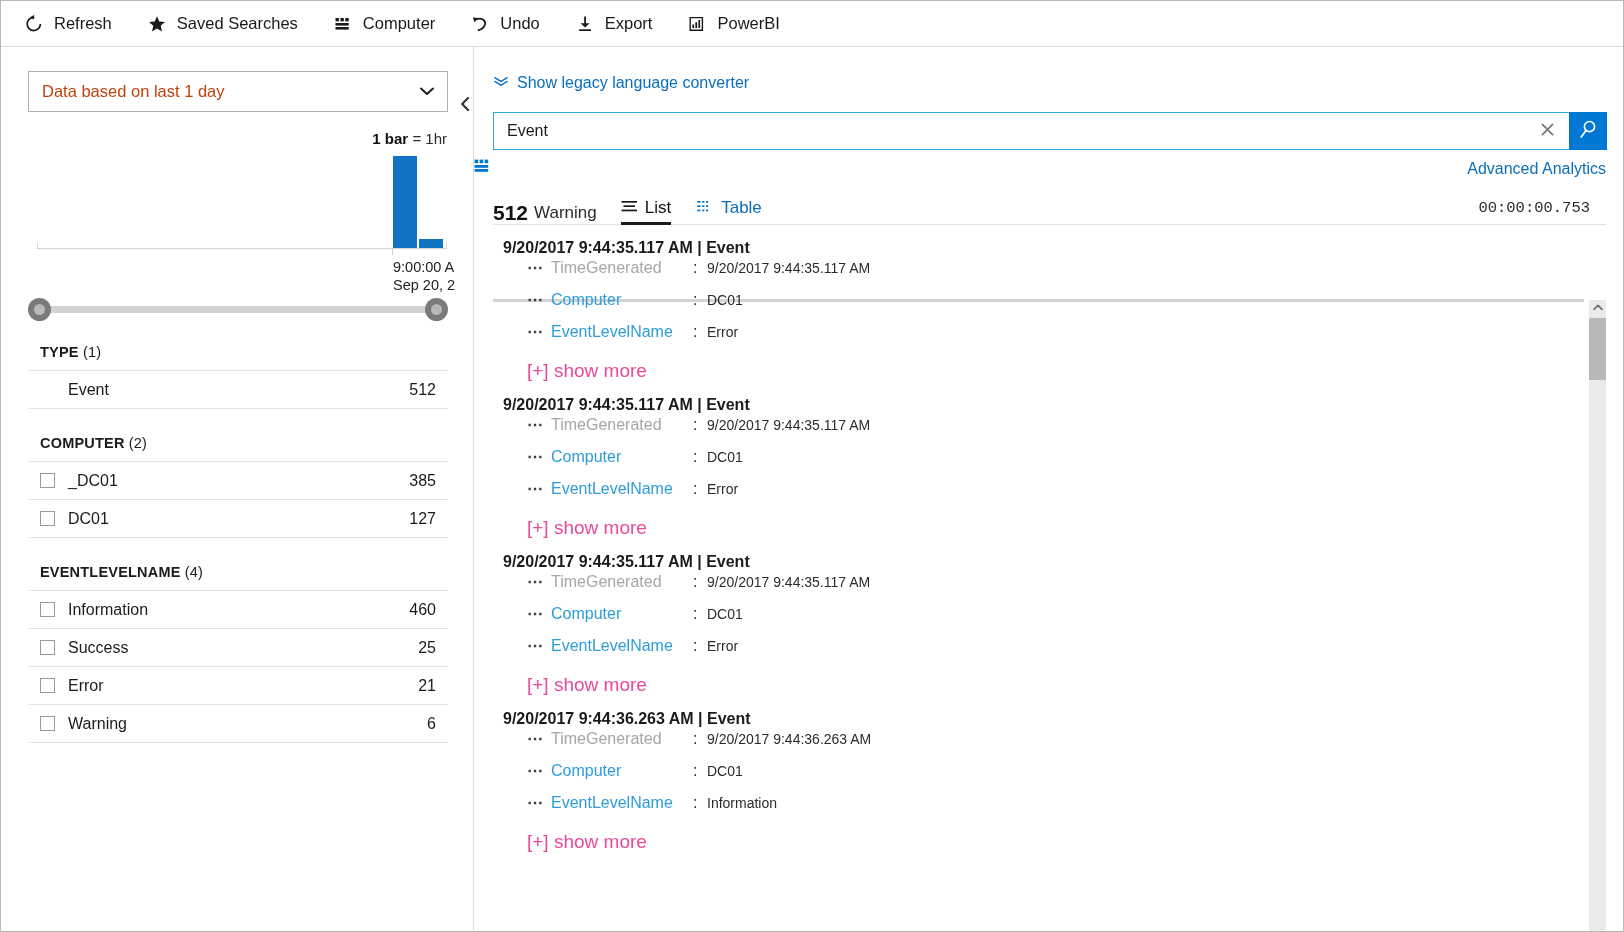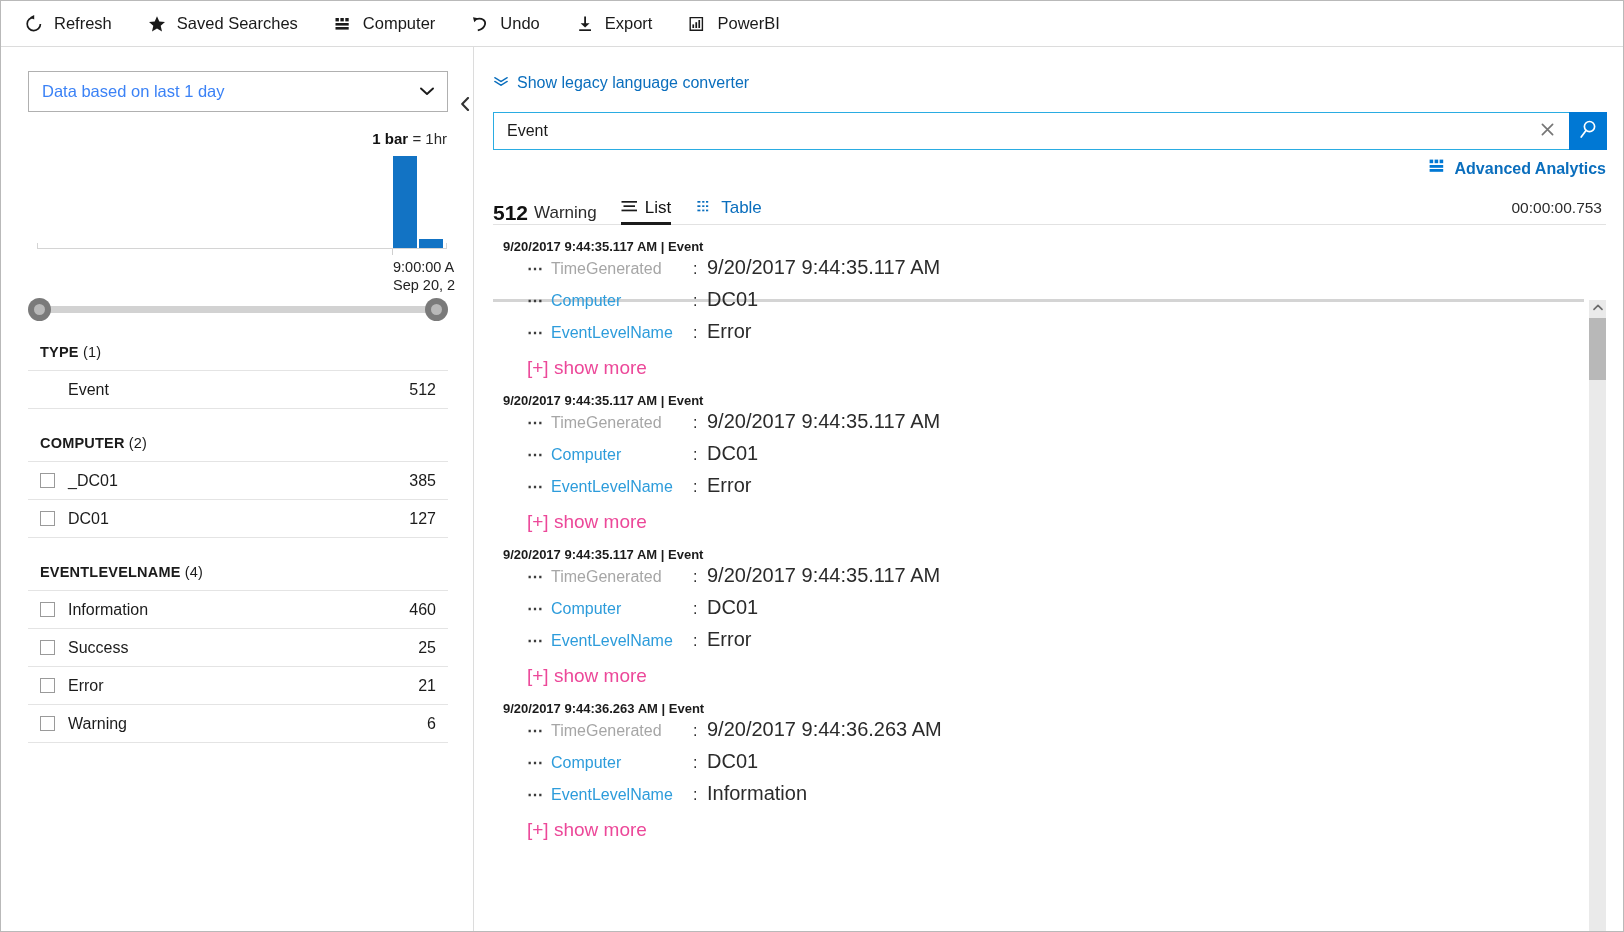--- a/index.html
+++ b/index.html
@@ -92,21 +92,21 @@
     border: 1px solid #b0b0b0;
     display: flex;
     align-items: center;
     padding: 0 13px 0 13px;
     cursor: pointer;
     background: #fff;
   }
   .time-select-label {
     flex: 1 1 auto;
     font-size: 16.5px;
-    color: #3b82f6;
+    color: #c2410c;
   }
   .time-select-caret {
     color: #1b1b1b;
     font-size: 13px;
     line-height: 1;
   }
 
   
   .chart-wrap {
     position: relative;
@@ -295,26 +295,25 @@
     flex: 0 0 38px;
     background: #0078d4;
     display: flex;
     align-items: center;
     justify-content: center;
     cursor: pointer;
   }
 
   .adv-row {
     display: flex;
-    justify-content: flex-end;
+    justify-content: space-between;
     align-items: center;
     margin: 9px 17px 0 0;
     gap: 8px;
     cursor: pointer;
-    font-weight: bold;
   }
   .adv-label { color: #0a6ebd; font-size: 16px; }
 
   .results-bar {
     display: flex;
     align-items: flex-end;
     margin: 11px 17px 0 19px;
     border-bottom: 1px solid #e2e2e2;
     height: 35px;
     position: relative;
@@ -335,37 +334,38 @@
   .view-tab.active { color: #111; }
   .view-tab.active:after {
     content: "";
     position: absolute;
     left: 0; right: 0; bottom: -1px;
     height: 3px;
     background: #1b1b1b;
   }
   .elapsed {
     position: absolute;
-    right: 4px;
+    right: 16px;
     bottom: 7px;
     font-size: 15.5px;
     color: #2b2b2b;
+    font-family: Liberation Mono, monospace;
   }
 
   
   .results-scroll {
     position: relative;
     margin-left: 19px;
     margin-right: 39px;
     height: 678px;
     overflow: hidden;
   }
   .result-item { padding-top: 14px; }
   .result-head {
-    font-size: 13px;
+    font-size: 16px;
     font-weight: bold;
     color: #1b1b1b;
     padding-left: 10px;
     padding-bottom: 2px;
   }
   .kv-row {
     display: flex;
     align-items: baseline;
     height: 32px;
     padding-left: 34px;
@@ -378,21 +378,21 @@
     line-height: 1;
     font-weight: bold;
   }
   .kv-key {
     flex: 0 0 142px;
     font-size: 16px;
   }
   .kv-key.muted { color: #a6a6a6; }
   .kv-key.link { color: #2d9cdb; cursor: pointer; }
   .kv-colon { flex: 0 0 14px; font-size: 16px; color: #2b2b2b; }
-  .kv-val { font-size: 20px; color: #2b2b2b; }
+  .kv-val { font-size: 14px; color: #2b2b2b; }
   .show-more {
     color: #ec4899;
     font-size: 19px;
     padding-left: 34px;
     padding-top: 5px;
     cursor: pointer;
     display: inline-block;
   }
 
   

